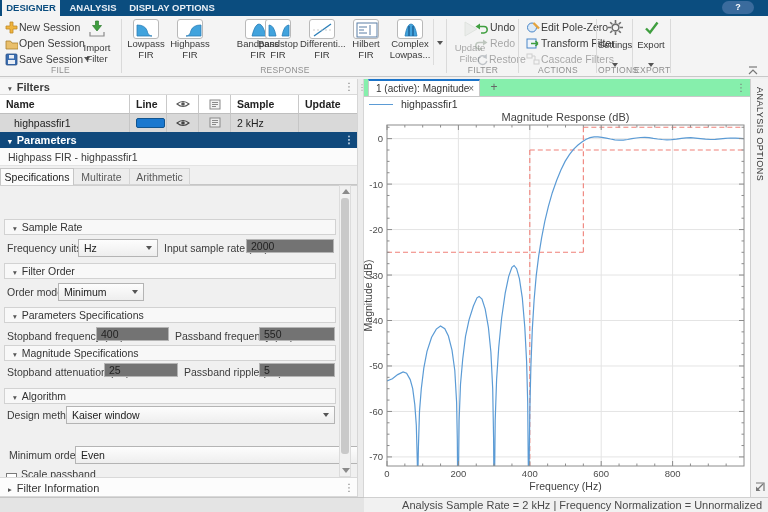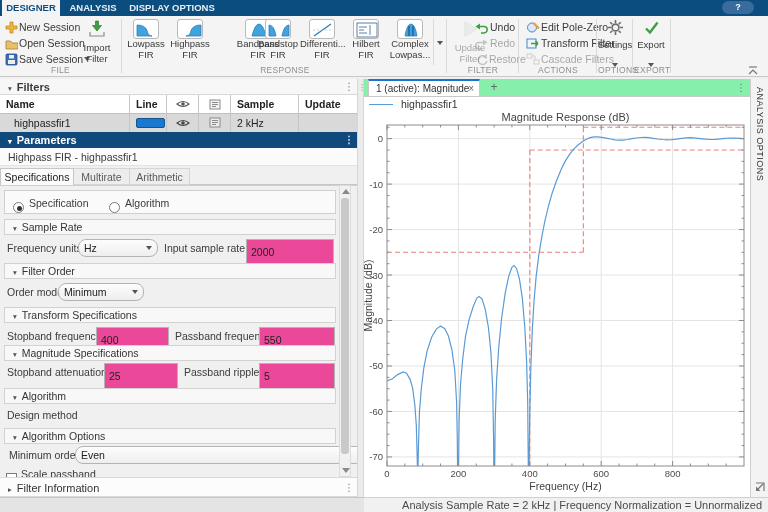--- a/index.html
+++ b/index.html
@@ -38,23 +38,23 @@
   .parambar{position:absolute;left:0;top:132px;width:357px;height:16px;background:#10497c;color:#fff;
             font-size:11px;font-weight:bold;line-height:16px;}
   .subtitle{position:absolute;left:0;top:148px;width:357px;height:18px;background:#fbfbfb;border-bottom:1px solid #e3e3e3;
             font-size:10.5px;color:#3a3a3a;line-height:18px;padding-left:8px;}
   .ptab{position:absolute;top:168px;height:17px;font-size:10.5px;color:#5a5a5a;text-align:center;line-height:17px;background:#ededed;border:1px solid #d5d5d5;border-left:none;}
   .ptab.active{background:#fbfbfb;color:#222;border:1px solid #c6c6c6;border-bottom:none;border-left:1px solid #c6c6c6;z-index:2;}
   .pcontent{position:absolute;left:0;top:185px;width:357px;height:292px;background:#f0f0f0;border-top:1px solid #cfcfcf;}
   .sec{position:absolute;left:4px;width:332px;height:16px;background:#f8f8f8;border:1px solid #d2d2d2;
        font-size:10.5px;color:#333;line-height:14px;}
   .lbl{position:absolute;font-size:10.5px;color:#3b3b3b;line-height:18px;white-space:nowrap;}
-  .inp{position:absolute;height:14px;border:1px solid #b4b4b4;background:#ec4899;font-size:10.5px;padding:12px 4px;color:#222;}
+  .inp{position:absolute;height:14px;border:1px solid #b4b4b4;background:#737373;font-size:10.5px;padding:0 4px;color:#222;}
   .dd{position:absolute;height:18px;border:1px solid #b4b4b4;background:linear-gradient(#fdfdfd,#eeeeee);
-      border-radius:8px;font-size:10.5px;color:#222;line-height:16px;padding-left:5px;}
+      border-radius:0;font-size:10.5px;color:#222;line-height:16px;padding-left:5px;}
   .dd .caret{position:absolute;right:5px;top:6px;}
   .radio{display:inline-block;width:11px;height:11px;border:1px solid #7a7a7a;border-radius:50%;background:#fff;vertical-align:-2px;position:relative;}
   .radio.sel::after{content:"";position:absolute;left:2.5px;top:2.5px;width:5px;height:5px;border-radius:50%;background:#333;}
   .chk{display:inline-block;width:11px;height:11px;border:1px solid #7a7a7a;background:#fff;vertical-align:-2px;}
   .sbar{position:absolute;left:339px;top:185px;width:12px;height:292px;background:#f1f1f1;border:1px solid #dcdcdc;}
   .sarrow{position:absolute;left:2px;width:0;height:0;border-left:4px solid transparent;border-right:4px solid transparent;}
   .sthumb{position:absolute;left:1px;top:12px;width:8px;height:256px;background:#c9c9c9;border-radius:3px;}
 
   
   .figtabbar{position:absolute;left:364px;top:79px;width:386px;height:18px;background:#86efac;border-bottom:1px solid #c9c9c9;}
@@ -313,53 +313,47 @@
   </div>
   <div class="subtitle">Highpass FIR - highpassfir1</div>
 
   <div class="abs" style="left:0;top:168px;width:357px;height:17px;background:#f0f0f0;border-bottom:1px solid #c6c6c6;"></div>
   <div class="ptab active" style="left:0;width:74px;text-align:center;">Specifications</div>
   <div class="ptab" style="left:74px;width:56px;">Multirate</div>
   <div class="ptab" style="left:130px;width:60px;">Arithmetic</div>
 
   <div class="pcontent">
 
-    <div class="abs" style="left:4px;top:4px;width:332px;height:24px;background:#fafafa;border:1px solid #cfcfcf;">
-      <span class="abs" style="left:8px;top:6px;"><span class="radio sel"></span></span>
-      <span class="lbl" style="left:24px;top:3px;">Specification</span>
-      <span class="abs" style="left:104px;top:6px;"><span class="radio"></span></span>
-      <span class="lbl" style="left:120px;top:3px;">Algorithm</span>
-    </div>
 
     <div class="sec" style="top:33px;"><span class="arrsm">▾</span><span>Sample Rate</span></div>
     <span class="lbl" style="left:7px;top:53px;">Frequency units</span>
     <div class="dd" style="left:78px;top:53px;width:80px;"><span>Hz</span><span class="caret"></span></div>
     <span class="lbl" style="left:164px;top:53px;">Input sample rate (Hz)</span>
     <input class="inp" style="left: 246px; top: 53px; width: 88px;" value="2000">
 
     <div class="sec" style="top:77px;"><span class="arrsm">▾</span><span>Filter Order</span></div>
     <span class="lbl" style="left:7px;top:97px;">Order mode</span>
     <div class="dd" style="left:58px;top:97px;width:86px;"><span>Minimum</span><span class="caret"></span></div>
 
-    <div class="sec" style="top:121px;"><span class="arrsm">▾</span><span>Transform Specifications</span></div>
+    <div class="sec" style="top:121px;"><span class="arrsm">▾</span><span>Parameters Specifications</span></div>
     <span class="lbl" style="left:7px;top:141px;">Stopband frequency (Hz)</span>
     <input class="inp" style="left: 96px; top: 141px; width: 73px;" value="400">
     <span class="lbl" style="left:175px;top:141px;">Passband frequency (Hz)</span>
     <input class="inp" style="left: 259px; top: 141px; width: 76px;" value="550">
 
     <div class="sec" style="top:159px;"><span class="arrsm">▾</span><span>Magnitude Specifications</span></div>
     <span class="lbl" style="left:7px;top:177px;">Stopband attenuation (dB)</span>
     <input class="inp" style="left: 104px; top: 177px; width: 74px;" value="25">
     <span class="lbl" style="left:184px;top:177px;">Passband ripple (dB)</span>
     <input class="inp" style="left: 259px; top: 177px; width: 76px;" value="5">
 
     <div class="sec" style="top:202px;"><span class="arrsm">▾</span><span>Algorithm</span></div>
     <span class="lbl" style="left:7px;top:220px;">Design method</span>
-
-    <div class="sec" style="top:242px;"><span class="arrsm">▾</span><span>Algorithm Options</span></div>
+    <div class="dd" style="left:66px;top:220px;width:269px;"><span>Kaiser window</span><span class="caret"></span></div>
+
     <span class="lbl" style="left:9px;top:260px;">Minimum order</span>
     <div class="dd" style="left:75px;top:260px;width:296px;"><span>Even</span><span class="caret"></span></div>
     <span class="abs" style="left:6px;top:282px;"><span class="chk"></span></span>
     <span class="lbl" style="left:21px;top:279px;">Scale passband</span>
   </div>
 
   <div class="sbar">
     <span class="sarrow" style="top:3px;border-bottom:5px solid #8a8a8a;"></span>
     <div class="sthumb"></div>
     <span class="sarrow" style="bottom:3px;border-top:5px solid #8a8a8a;"></span>

